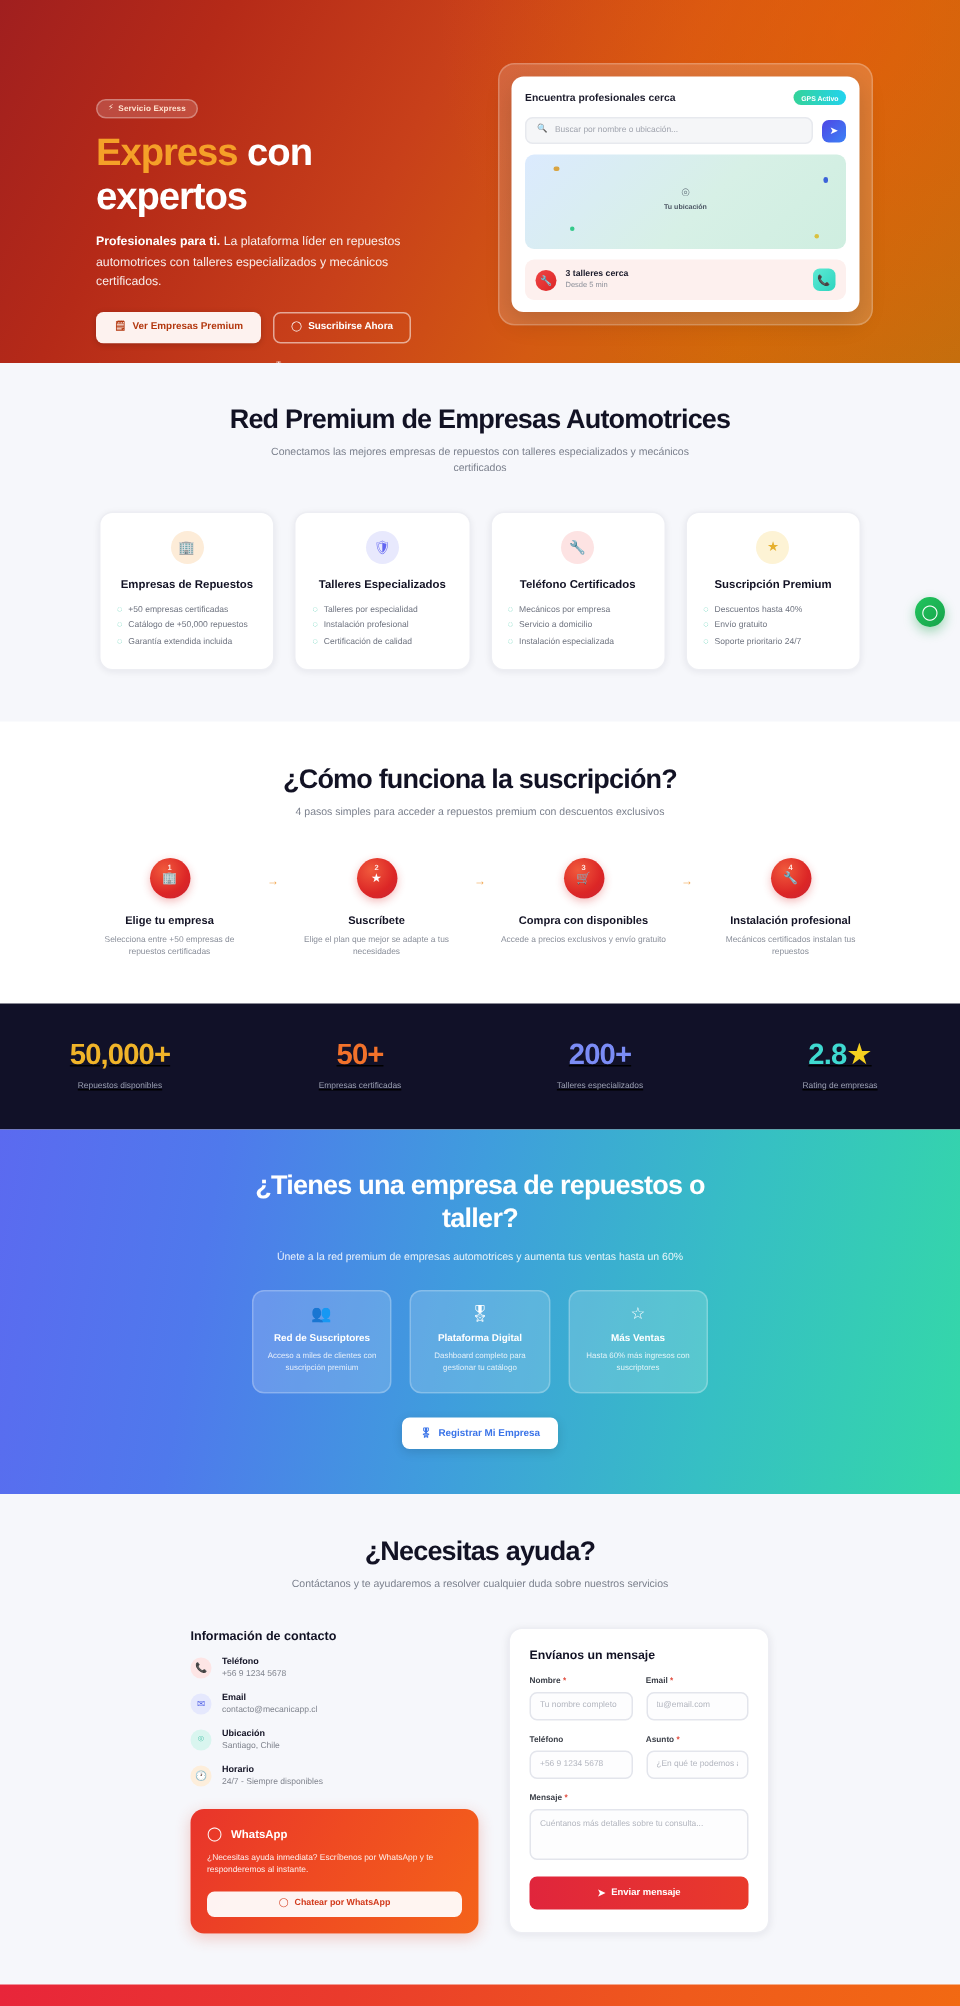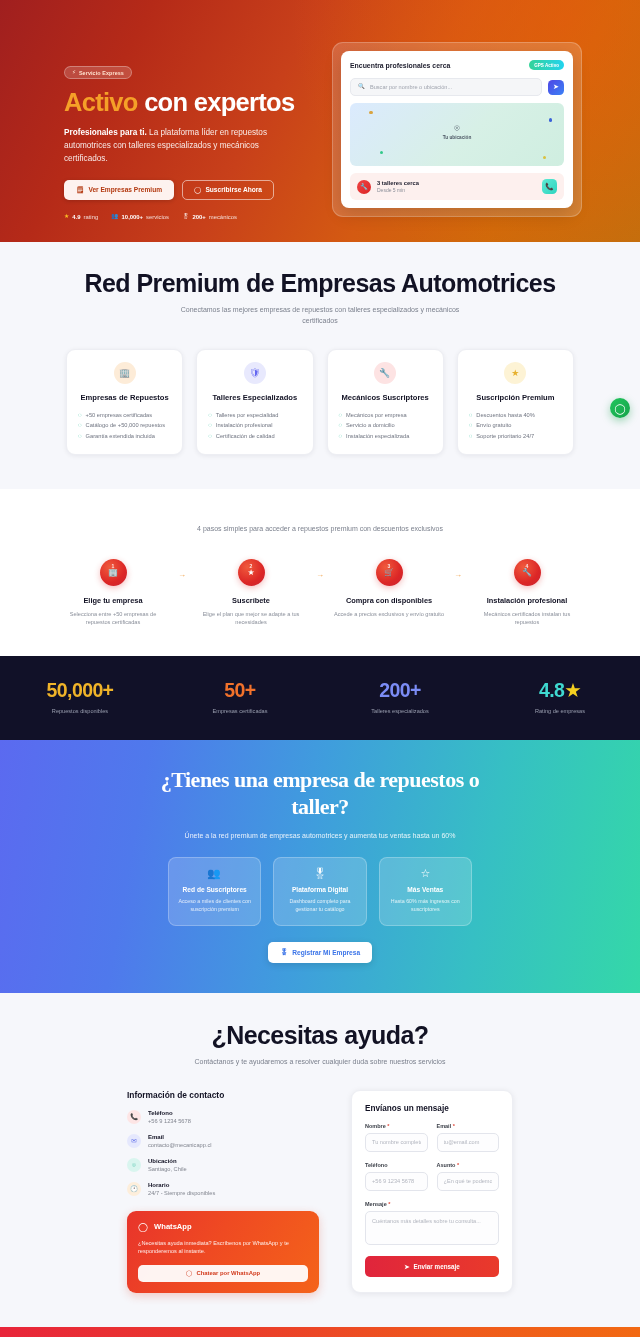--- a/index.html
+++ b/index.html
@@ -93,21 +93,21 @@
     display: flex; align-items: center; justify-content: space-between;
   }
   .mf-left { display: flex; align-items: center; gap: 6px; }
   .mf-ico { width: 14px; height: 14px; border-radius: 50%; background: linear-gradient(135deg,#ef4444,#dc2626); color: #fff; display: flex; align-items: center; justify-content: center; font-size: 6.5px; }
   .mf-t1 { font-size: 5.8px; font-weight: 700; color: #1b1b2b; }
   .mf-t2 { font-size: 5px; color: #8b8f99; margin-top: 1px; }
   .mf-call { width: 15px; height: 15px; border-radius: 4.5px; background: linear-gradient(135deg,#5eead4,#2dd4bf); color: #0f766e; display: flex; align-items: center; justify-content: center; font-size: 7px; }
 
   
   .sec-premium { background: #f6f7fb; padding: 27px 0 34px; position: relative; }
-  .sec-title { text-align: center; font-size: 25px; font-weight: 800; color: #121224; letter-spacing: -.55px; }
+  .sec-title { text-align: center; font-size: 18px; font-weight: 800; color: #121224; letter-spacing: -.55px; }
   .sec-sub { text-align: center; font-size: 7px; color: #7b808d; margin: 7px auto 0; max-width: 300px; line-height: 1.55; }
   .cards4 { display: flex; gap: 13px; padding: 0 66px; margin-top: 22px; }
   .fcard {
     flex: 1; background: #fff; border-radius: 9px; padding: 12px 11px 13px;
     box-shadow: 0 1px 5px rgba(18,18,36,.07); border: .6px solid #edeef3;
     display: flex; flex-direction: column; align-items: center;
   }
   .fcard-ico { width: 22px; height: 22px; border-radius: 50%; display: flex; align-items: center; justify-content: center; font-size: 9px; }
   .fcard-h { font-size: 7.6px; font-weight: 800; color: #121224; margin-top: 9px; text-align: center; }
   .fcard-list { margin-top: 8px; width: 100%; }
@@ -126,48 +126,48 @@
   }
   .step-num {
     position: absolute; top: 4px; font-size: 5px; font-weight: 700; color: #ffe6e2;
   }
   .step-h { font-size: 7.4px; font-weight: 700; color: #121224; margin-top: 10px; }
   .step-p { font-size: 5.6px; color: #8a8f9a; margin-top: 5px; line-height: 1.5; max-width: 112px; }
   .arrow { flex: 0 0 22px; text-align: center; color: #f0a24a; font-size: 8px; padding-top: 11px; }
 
   
   .sec-stats { background: #111128; padding: 25px 0 26px; display: flex; }
-  .sbox { flex: 1; text-align: center; }
+  .sbox { flex: 1; text-align: center; text-decoration: underline; }
   .snum { font-size: 19.5px; font-weight: 800; letter-spacing: -.6px; line-height: 1; }
   .slbl { font-size: 5.6px; color: #9a9fb0; margin-top: 7px; }
 
   
   .sec-cta {
     background: linear-gradient(100deg,#5b6af0 0%,#4f79ec 22%,#3f9ddd 48%,#36bfc4 74%,#34d8a8 100%);
     padding: 26px 0 30px; text-align: center;
   }
-  .cta-h { font-size: 22px; font-weight: 800; color: #fff; letter-spacing: -.5px; line-height: 1.25; max-width: 330px; margin: 0 auto; font-family: Liberation Serif, serif; }
+  .cta-h { font-size: 18px; font-weight: 800; color: #fff; letter-spacing: -.5px; line-height: 1.25; max-width: 330px; margin: 0 auto; }
   .cta-p { font-size: 7px; color: rgba(255,255,255,.88); margin: 10px auto 0; max-width: 320px; line-height: 1.55; }
   .cta-cards { display: flex; gap: 12px; justify-content: center; margin-top: 15px; padding: 0 168px; }
   .cta-card {
     flex: 1; background: rgba(255,255,255,.17); border: .6px solid rgba(255,255,255,.24);
     border-radius: 8px; padding: 10px 8px 11px; text-align: center; min-width: 88px;
   }
   .cta-card .ci { font-size: 11px; color: #fff; line-height: 1; }
   .cta-card .ch { font-size: 6.6px; font-weight: 700; color: #fff; margin-top: 7px; }
   .cta-card .cp { font-size: 5.3px; color: rgba(255,255,255,.82); margin-top: 5px; line-height: 1.5; }
   .btn-register {
     display: inline-flex; align-items: center; gap: 4px; margin-top: 16px;
     background: #fff; color: #3b74e8; font-size: 6.6px; font-weight: 700;
     padding: 6.5px 12px; border-radius: 5px; box-shadow: 0 2px 7px rgba(0,0,0,.13); cursor: pointer;
   }
 
   
   .sec-contact { background: #f6f7fb; padding: 28px 0 34px; }
-  .contact-wrap { display: flex; gap: 32px; padding: 0 127px; margin-top: 22px; align-items: flex-start; }
+  .contact-wrap { display: flex; gap: 20px; padding: 0 127px; margin-top: 22px; align-items: flex-start; }
   .c-left { width: 192px; }
   .c-h3 { font-size: 8.4px; font-weight: 800; color: #121224; }
   .c-item { display: flex; gap: 7px; align-items: flex-start; margin-top: 10px; }
   .c-ico { width: 14px; height: 14px; border-radius: 50%; display: flex; align-items: center; justify-content: center; font-size: 6.5px; flex: 0 0 14px; }
   .c-t { font-size: 6px; font-weight: 700; color: #121224; }
   .c-v { font-size: 5.7px; color: #81858f; margin-top: 2px; }
   .wa-card {
     margin-top: 15px; border-radius: 9px; padding: 11px 11px 11px;
     background: linear-gradient(120deg,#e8342b 0%,#ef4a22 45%,#f4631a 100%);
     color: #fff; box-shadow: 0 3px 10px rgba(220,60,30,.24);
@@ -225,21 +225,21 @@
 <div class="page">
 
   <section class="hero">
     <div class="hero-inner">
       <div class="hero-left">
         <div class="badge-express">
           <span class="ico">⚡</span>
           <span>Servicio Express</span>
         </div>
         <h1 class="hero-h1">
-          <span class="hl">Activo</span>
+          <span class="hl">Express</span>
           <span>con expertos</span>
         </h1>
         <p class="hero-sub">
           <b>Profesionales para ti.</b><span> La plataforma líder en repuestos automotrices con talleres especializados y mecánicos certificados.</span>
         </p>
         <div class="hero-btns">
           <div class="btn btn-white">
             <span class="ico">🗒</span>
             <span>Ver Empresas Premium</span>
           </div>
@@ -349,21 +349,21 @@
             </div>
           <div class="fcard-li">
               <span class="chk">◌</span>
               <span>Certificación de calidad</span>
             </div>
         </div>
       </div>
 
       <div class="fcard">
         <div class="fcard-ico" style="background:#fde3e3;color:#e25555">🔧</div>
-        <div class="fcard-h">Mecánicos Suscriptores</div>
+        <div class="fcard-h">Teléfono Certificados</div>
         <div class="fcard-list">
           <div class="fcard-li">
               <span class="chk">◌</span>
               <span>Mecánicos por empresa</span>
             </div>
           <div class="fcard-li">
               <span class="chk">◌</span>
               <span>Servicio a domicilio</span>
             </div>
           <div class="fcard-li">
@@ -389,20 +389,21 @@
               <span class="chk">◌</span>
               <span>Soporte prioritario 24/7</span>
             </div>
         </div>
       </div>
 
     </div>
   </section>
 
   <section class="sec-how">
+    <h2 class="sec-title">¿Cómo funciona la suscripción?</h2>
     <p class="sec-sub">4 pasos simples para acceder a repuestos premium con descuentos exclusivos</p>
     <div class="steps">
 
       <div class="step">
         <div class="step-circle">
           <span class="step-num">1</span>
           <span>🏢</span>
         </div>
         <div class="step-h">Elige tu empresa</div>
         <div class="step-p">Selecciona entre +50 empresas de repuestos certificadas</div>
@@ -448,21 +449,21 @@
     </div>
     <div class="sbox">
       <div class="snum" style="color:#f2722b">50+</div>
       <div class="slbl">Empresas certificadas</div>
     </div>
     <div class="sbox">
       <div class="snum" style="color:#7b8cf5">200+</div>
       <div class="slbl">Talleres especializados</div>
     </div>
     <div class="sbox">
-      <div class="snum" style="color:#3fd9d0"><span>4.8</span><span style="color:#f5d020">★</span></div>
+      <div class="snum" style="color:#3fd9d0"><span>2.8</span><span style="color:#f5d020">★</span></div>
       <div class="slbl">Rating de empresas</div>
     </div>
   </section>
 
   <section class="sec-cta">
     <h2 class="cta-h">¿Tienes una empresa de repuestos o taller?</h2>
     <p class="cta-p">Únete a la red premium de empresas automotrices y aumenta tus ventas hasta un 60%</p>
     <div class="cta-cards">
       <div class="cta-card">
         <div class="ci">👥</div>

